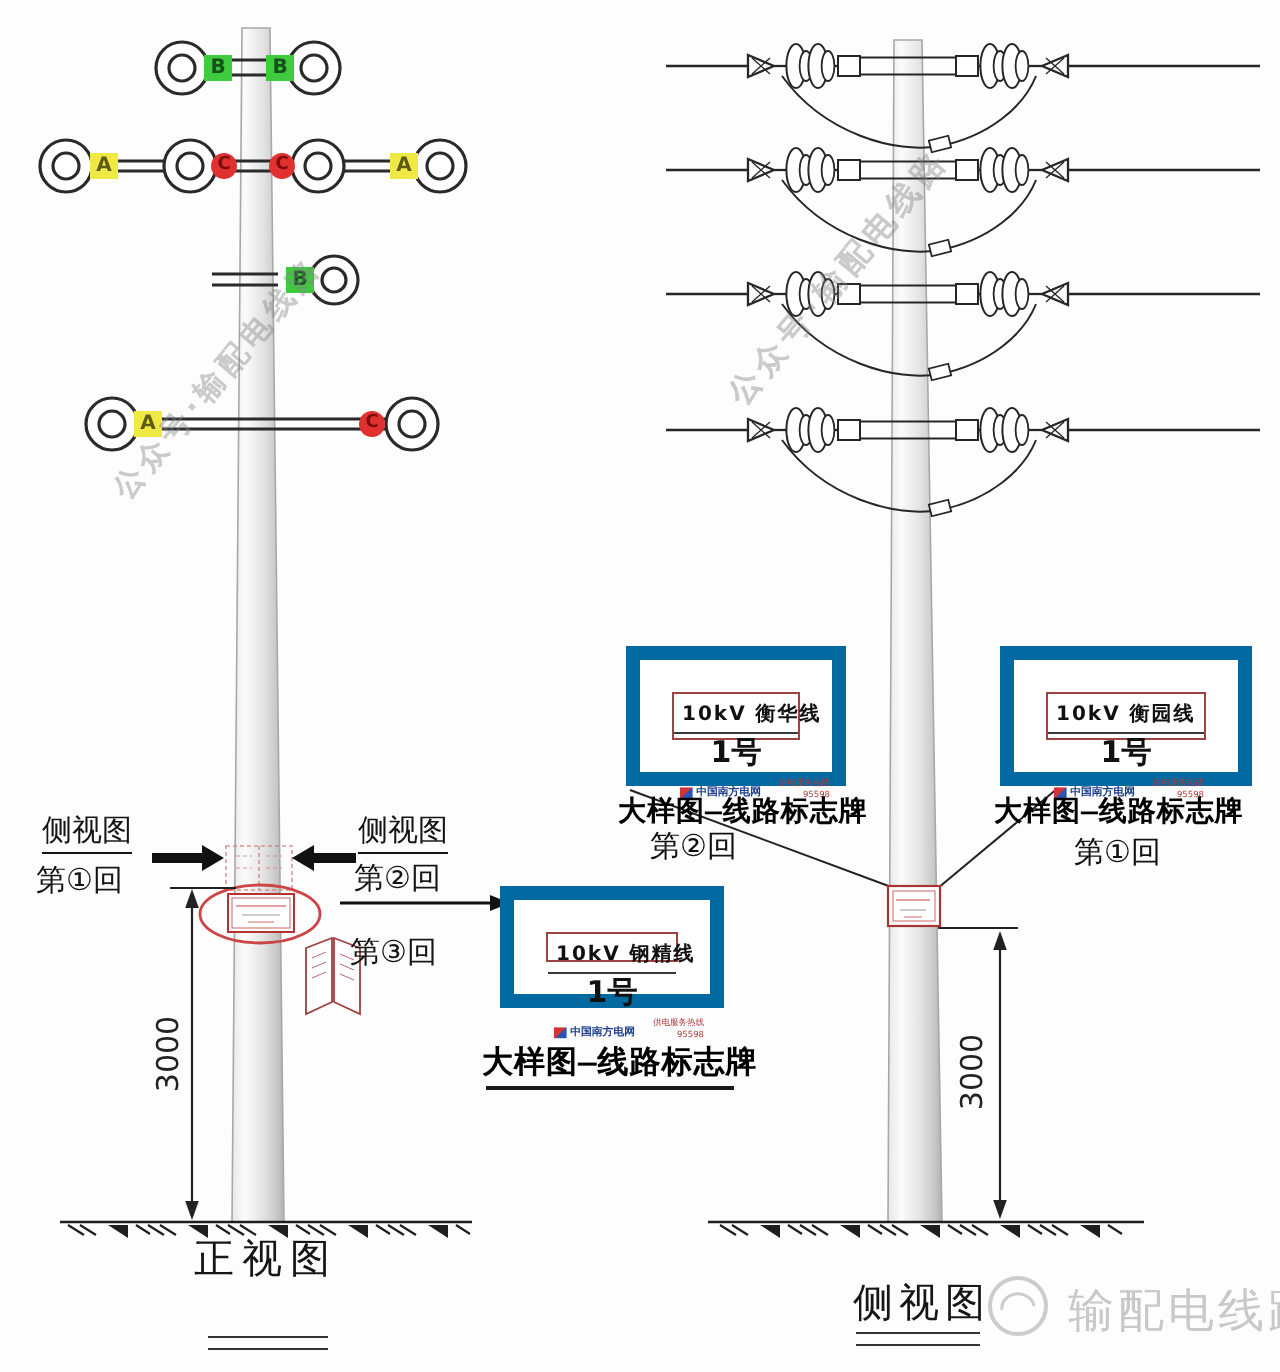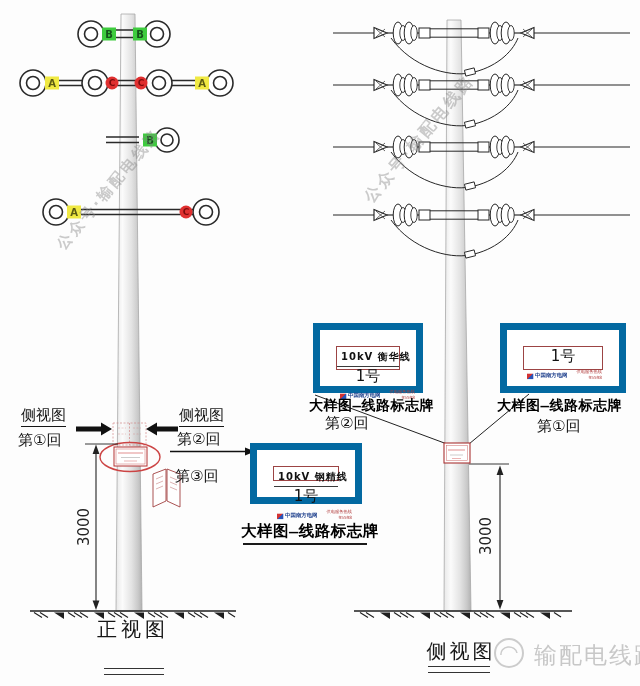--- a/index.html
+++ b/index.html
@@ -18,21 +18,21 @@
   .ann{position:absolute;font-size:15px;color:#151515;white-space:nowrap;}
   .uline{border-bottom:1.6px solid #151515;padding-bottom:1px;}
   .cap{position:absolute;font-size:20px;letter-spacing:4px;color:#161616;white-space:nowrap;}
   .dunder{position:absolute;height:5px;border-top:1.3px solid #333;border-bottom:1.3px solid #333;}
   .boxcap{position:absolute;font-size:14px;font-weight:bold;color:#000;white-space:nowrap;letter-spacing:.5px;font-family:Liberation Mono, monospace;}
   .circuit{position:absolute;font-size:15px;color:#111;white-space:nowrap;}
   
   .plate-box{position:absolute;background:#fff;border:7px solid #0369a1;padding:16px;box-sizing:border-box;}
   .plate-inner{border:1px solid #9c4444;height:100%;display:flex;flex-direction:column;box-sizing:border-box;background:#fff;}
   .plate-line{font-size:10px;font-weight:bold;color:#111;padding:3px 4px 2px;border-bottom:1px solid #3a3a3a;letter-spacing:1px;white-space:nowrap;}
-  .plate-num{flex:1;display:flex;align-items:center;justify-content:center;font-size:15px;font-weight:normal;color:#111;}
+  .plate-num{flex:1;display:flex;align-items:center;justify-content:center;font-size:15px;font-weight:bold;color:#111;}
   .plate-foot{display:flex;justify-content:space-between;align-items:flex-end;padding:1px 3px 2px;}
   .brand{display:flex;align-items:center;gap:2px;font-size:6px;color:#1d3f8c;font-weight:bold;transform:scale(.9);transform-origin:left bottom;white-space:nowrap;}
   .logo{width:7px;height:6px;background:linear-gradient(135deg,#d23333 50%,#2a54b8 50%);display:inline-block;}
   .notes{font-size:5px;color:#b03a3a;text-align:right;line-height:1.3;transform:scale(.85);transform-origin:right bottom;white-space:nowrap;}
   .notes span{display:block;}
   
   .wm-diag{position:absolute;color:rgba(130,130,130,.42);font-size:15px;letter-spacing:3px;
            white-space:nowrap;transform-origin:0 50%;transform:rotate(-50deg);font-weight:bold;}
   .wm-footer{position:absolute;color:#c8c8c8;font-size:23px;letter-spacing:2px;white-space:nowrap;}
   .thick-under{position:absolute;background:#1a1a1a;}
@@ -257,20 +257,21 @@
             <span>95598</span>
           </span>
       </div>
     </div>
   </div>
   <div class="boxcap" style="left:309px;top:397px">大样图—线路标志牌</div>
   <div class="circuit" style="left:325px;top:414px">第②回</div>
 
   <div class="plate-box" style="left:500px;top:323px;width:126px;height:70px">
     <div class="plate-inner">
+      <div class="plate-line">10kV  衡园线</div>
       <div class="plate-num">1号</div>
       <div class="plate-foot">
         <span class="brand">
             <i class="logo"></i>
             <b>中国南方电网</b>
           </span>
         <span class="notes">
             <span>供电服务热线</span>
             <span>95598</span>
           </span>

